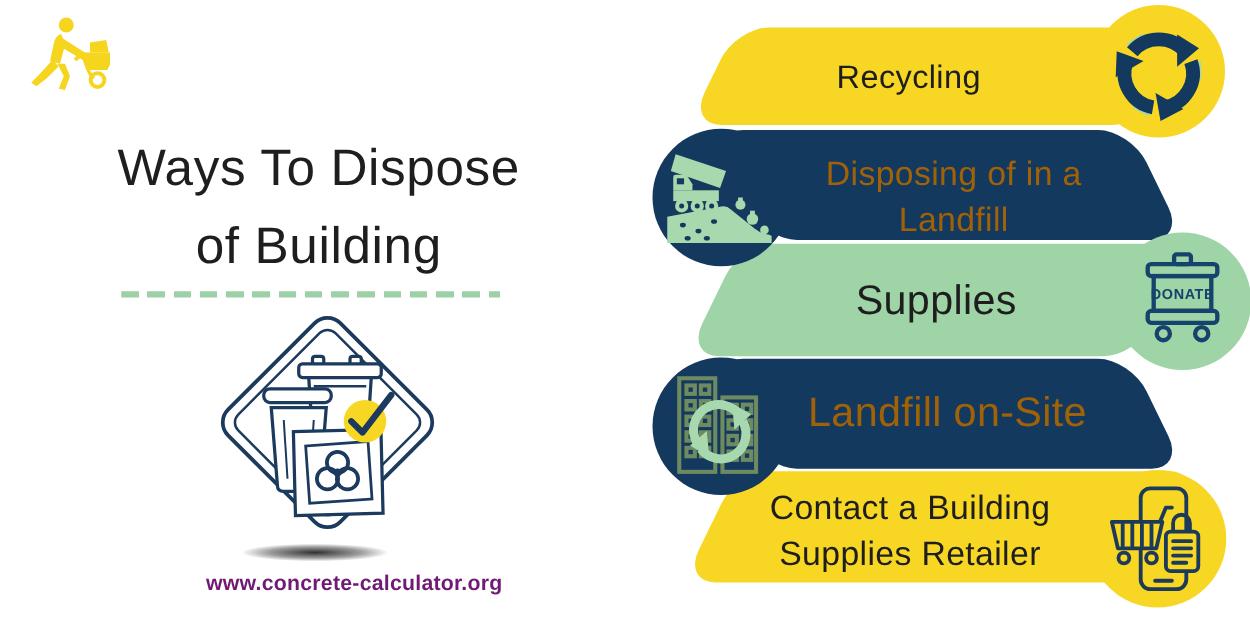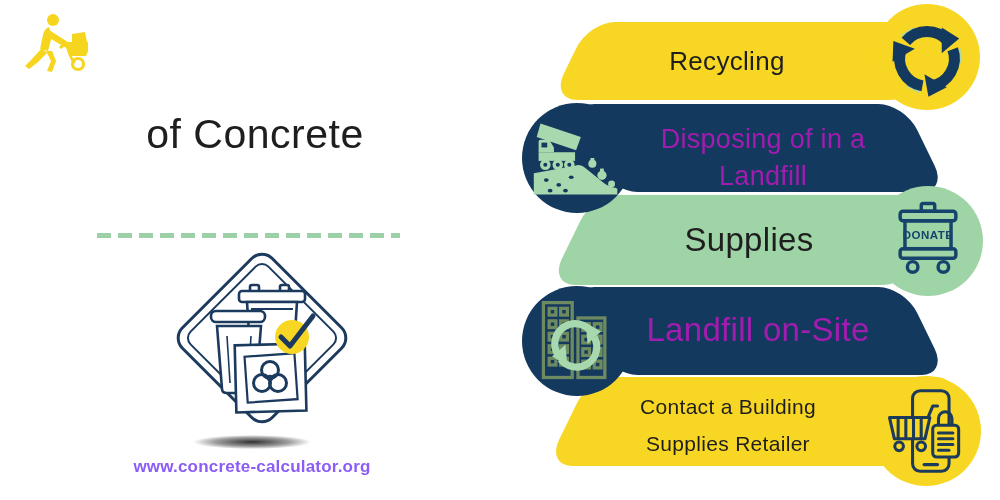--- a/index.html
+++ b/index.html
@@ -3,47 +3,47 @@
 <meta charset="utf-8">
 <style>
   html,body{margin:0;padding:0;background:#fff;}
   .canvas{position:relative;width:1000px;height:500px;background:#ffffff;overflow:hidden;
           font-family:"Liberation Sans",sans-serif;}
   
   .title{position:absolute;left:55px;top:103px;width:400px;text-align:center;
          font-size:41px;line-height:62px;font-weight:400;color:#1e1e1e;letter-spacing:0.5px;}
   .divider{position:absolute;left:97px;top:233px;width:303px;height:5px;
            background:repeating-linear-gradient(90deg,#9cd0a6 0 14px,transparent 14px 21px);}
-  .website{position:absolute;left:102px;top:457px;width:300px;text-align:center;
-           font-size:17px;font-weight:700;color:#8b5cf6;letter-spacing:0.2px;}
+  .website{position:absolute;left:102px;top:457px;width:300px;text-align:right;
+           font-size:17px;font-weight:700;color:#701a75;letter-spacing:0.2px;}
   .shadow{position:absolute;left:194px;top:435px;width:116px;height:14px;border-radius:50%;
           background:radial-gradient(ellipse at center,rgba(12,12,12,0.85) 0%,rgba(12,12,12,0.4) 45%,rgba(12,12,12,0) 72%);}
   .diamond-outer{position:absolute;left:197px;top:273px;width:124px;height:124px;
                  border:3px solid #1b3a5e;border-radius:16px;transform:rotate(45deg);}
   .diamond-inner{position:absolute;left:206px;top:282px;width:108px;height:108px;
                  border:2px solid #1b3a5e;border-radius:10px;transform:rotate(45deg);}
   .sign-art{position:absolute;left:167px;top:243px;}
   .wheelbarrow{position:absolute;left:16px;top:10px;}
   
   .bbody{position:absolute;border-radius:26px;z-index:1;}
   .bg-yellow{background:#f8d724;}
   .bg-navy{background:#14395f;}
   .bg-green{background:#9ed4a6;}
   .skew-l{transform:skewX(-26deg);}
   .skew-r{transform:skewX(26deg);}
   .bcircle{position:absolute;border-radius:50%;z-index:2;}
   .bicon{position:absolute;left:7px;top:7px;}
   .blabel{position:absolute;z-index:5;text-align:center;white-space:pre-line;letter-spacing:0.3px;}
   .label-dark{color:#1e1e1e;}
-  .label-light{color:#a21caf;}
+  .label-light{color:#a16207;}
   .b1l{left:577px;top:41px;width:300px;font-size:26px;line-height:40px;}
   .b2l{left:613px;top:121px;width:300px;font-size:27px;line-height:37px;}
   .b3l{left:599px;top:220px;width:300px;font-size:33px;line-height:40px;}
   .b4l{left:608px;top:310px;width:300px;font-size:33px;line-height:40px;}
-  .b5l{left:578px;top:388px;width:300px;font-size:21px;line-height:37px;}
+  .b5l{left:578px;top:388px;width:300px;font-size:27px;line-height:37px;}
 </style>
 </head>
 <body>
 
 <div class="canvas">
 
   <svg class="wheelbarrow" width="72" height="64" viewBox="0 0 72 64">
     <g fill="#f6d51f">
       <circle cx="37" cy="10" r="6"></circle>
       <path d="M33 17 Q28 19 27 25 L24 39 L32 41 L36 26 Z"></path>
@@ -52,21 +52,22 @@
       <path d="M30 41 L35 51 L31 61 L36 62 L40 51 L36 41 Z"></path>
       <path d="M48 32 L76 32 L70 46 L53 46 Z"></path>
       <path d="M56 24 L69 22 L71 32 L56 32 Z"></path>
       <path d="M55 45 L60 52 L57 54 L53 46 Z"></path>
       <path d="M48 32 L43 37 L45 39 L50 35 Z"></path>
     </g>
     <circle cx="62" cy="54" r="5.5" fill="none" stroke="#f6d51f" stroke-width="3.2"></circle>
   </svg>
 
   <div class="title">
-    <div>of Concrete</div>
+    <div>Ways To Dispose</div>
+    <div>of Building</div>
   </div>
 
   <div class="divider"></div>
 
   <div class="diamond-outer"></div>
   <div class="diamond-inner"></div>
   <svg class="sign-art" width="190" height="190" viewBox="0 0 190 190">
     <g stroke="#1b3a5e" stroke-width="2.6" fill="#ffffff">
 
       <rect x="83" y="42" width="9" height="7" rx="2"></rect>
@@ -157,21 +158,21 @@
           <ellipse cx="38" cy="84" rx="2.5" ry="1.9"></ellipse>
         </g>
       </svg>
     </div>
     <div class="blabel label-light b2l">Disposing of in a
 Landfill</div>
   </div>
 
   <div>
     <div class="bbody bg-green skew-l" style="left:571px;top:195px;width:360px;height:90px;"></div>
-    <div class="bcircle bg-green" style="left:873px;top:186px;width:110px;height:110px;">
+    <div class="bcircle bg-green" style="left:891px;top:186px;width:110px;height:110px;">
       <svg class="bicon" width="96" height="96" viewBox="0 0 100 100">
         <g fill="none" stroke="#16436b" stroke-width="3.6">
           <rect x="43" y="11" width="14" height="8" rx="2"></rect>
           <rect x="21" y="19" width="58" height="10" rx="3"></rect>
           <rect x="26" y="29" width="48" height="29"></rect>
           <rect x="21" y="58" width="58" height="10" rx="3"></rect>
           <circle cx="34" cy="77" r="5.5"></circle>
           <circle cx="66" cy="77" r="5.5"></circle>
         </g>
         <text x="50" y="48" text-anchor="middle" font-size="12" font-weight="bold" fill="#16436b" letter-spacing="0.5" font-family="Liberation Sans, sans-serif">DONATE</text>

